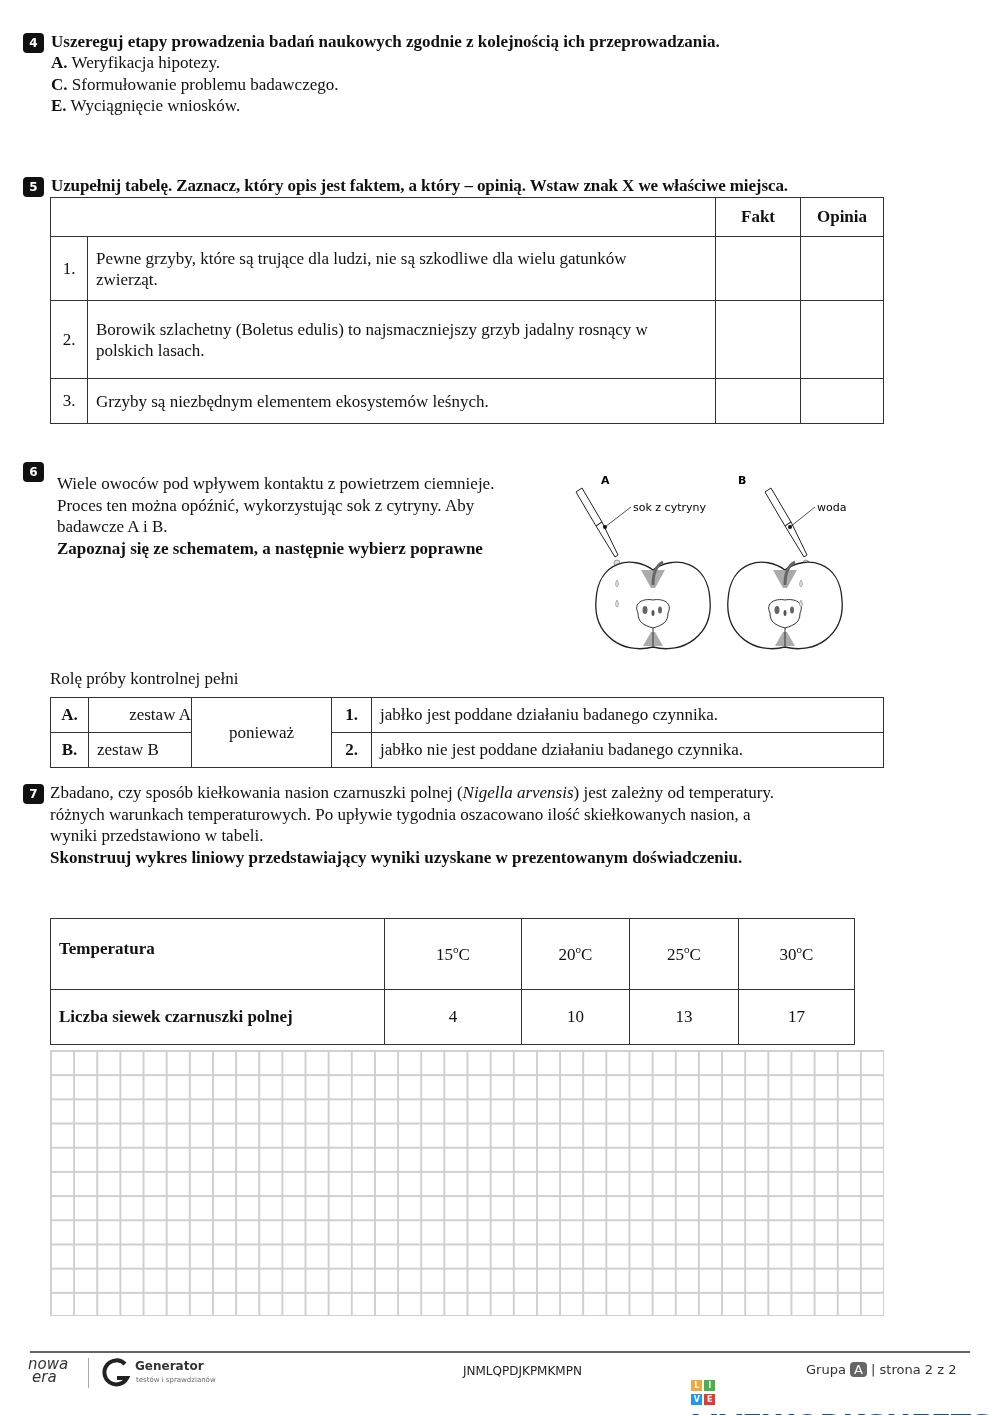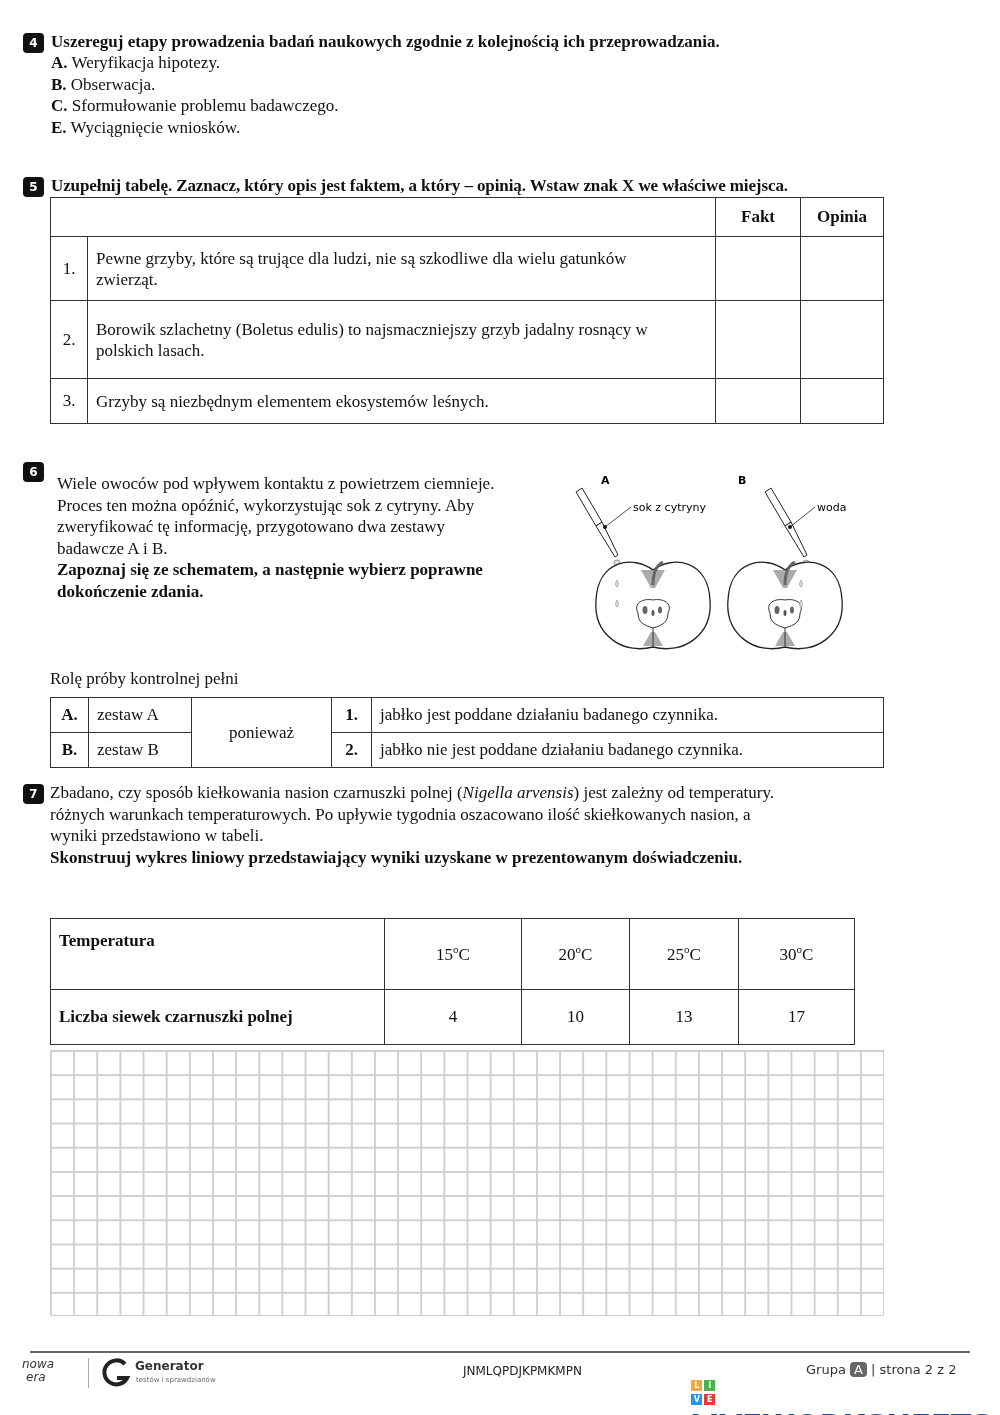--- a/index.html
+++ b/index.html
@@ -48,21 +48,20 @@
         font-size: 30px; color: #1d4e89; letter-spacing: -0.5px; line-height: 36px; }
   .lw-box { display: inline-block; width: 11px; height: 11px; font-size: 8px; color: #fff; text-align: center; line-height: 11px; margin: 1px; font-weight: bold; }
 </style>
 </head>
 <body>
 
 <div class="qnum" style="left:23px;top:33px;">4</div>
 <div class="abs line bold" style="left:51px;top:31px;">Uszereguj etapy prowadzenia badań naukowych zgodnie z kolejnością ich przeprowadzania.</div>
 <div class="abs" style="left:51px;top:52px;">
   <div class="line"><b>A.</b><span> Weryfikacja hipotezy.</span></div>
-  <div class="line"><b>B.</b><span> Obserwacja.</span></div>
   <div class="line"><b>C.</b><span> Sformułowanie problemu badawczego.</span></div>
   <div class="line"><b>E.</b><span> Wyciągnięcie wniosków.</span></div>
 </div>
 
 <div class="qnum" style="left:23px;top:177px;">5</div>
 <div class="abs line bold" style="left:51px;top:175px;letter-spacing:-0.1px;">Uzupełnij tabelę. Zaznacz, który opis jest faktem, a który – opinią. Wstaw znak X we właściwe miejsca.</div>
 
 <table id="t5" style="left:50px;top:197px;width:834px;">
   <tbody>
       <tr style="height:39px;">
@@ -96,24 +95,22 @@
     <td></td>
     <td></td>
   </tr>
 </tbody>
   </table>
 
 <div class="qnum" style="left:23px;top:462px;">6</div>
 <div class="abs" style="left:57px;top:473px;">
   <div class="line">Wiele owoców pod wpływem kontaktu z powietrzem ciemnieje.</div>
   <div class="line">Proces ten można opóźnić, wykorzystując sok z cytryny. Aby</div>
-  <div class="line">zweryfikować tę informację, przygotowano dwa zestawy</div>
   <div class="line">badawcze A i B.</div>
   <div class="line bold">Zapoznaj się ze schematem, a następnie wybierz poprawne</div>
-  <div class="line bold">dokończenie zdania.</div>
 </div>
 
 <svg class="abs" style="left:560px;top:460px;" width="320" height="200" viewBox="0 0 320 200">
   <defs>
     <g id="apple">
       <path d="M60,110 C40,95 5,100 3,140 C0,175 30,195 60,187 C90,195 120,175 117,140 C115,100 80,95 60,110 Z" fill="#fff" stroke="#222" stroke-width="1.3"></path>
       <path d="M48,110 L58,128 L62,128 L72,110 Z" fill="#888" opacity="0.7"></path>
       <path d="M50,186 L58,172 L62,172 L70,186 Z" fill="#888" opacity="0.7"></path>
       <path d="M60,125 C60,112 64,105 70,102" fill="none" stroke="#666" stroke-width="3"></path>
       <path d="M60,168 C50,165 45,162 45,153 C40,143 50,138 60,140 C70,138 80,143 75,153 C75,162 70,165 60,168 Z" fill="#fff" stroke="#333" stroke-width="1"></path>
@@ -154,21 +151,21 @@
     <path d="M76,140 q-3,5 0,7 q3,-2 0,-7 z" fill="#ddd" stroke="#888" stroke-width="0.6"></path>
   </g>
 </svg>
 
 <div class="abs line" style="left:50px;top:668px;">Rolę próby kontrolnej pełni</div>
 
 <table id="t6" style="left:50px;top:697px;width:834px;">
   <tbody>
       <tr style="height:35px;">
     <td class="b" style="width:38px;">A.</td>
-    <td style="width:103px;">zestaw A</td>
+    <td style="width:103px;text-align:right;">zestaw A</td>
     <td class="mid" rowspan="2" style="width:140px;">ponieważ</td>
     <td class="b" style="width:40px;">1.</td>
     <td>jabłko jest poddane działaniu badanego czynnika.</td>
   </tr>
   <tr style="height:35px;">
     <td class="b">B.</td>
     <td>zestaw B</td>
     <td class="b">2.</td>
     <td>jabłko nie jest poddane działaniu badanego czynnika.</td>
   </tr>
@@ -179,40 +176,40 @@
 <div class="abs" style="left:50px;top:782px;">
   <div class="line"><span>Zbadano, czy sposób kiełkowania nasion czarnuszki polnej (</span><i>Nigella arvensis</i><span>) jest zależny od temperatury.</span></div>
   <div class="line">różnych warunkach temperaturowych. Po upływie tygodnia oszacowano ilość skiełkowanych nasion, a</div>
   <div class="line">wyniki przedstawiono w tabeli.</div>
   <div class="line bold">Skonstruuj wykres liniowy przedstawiający wyniki uzyskane w prezentowanym doświadczeniu.</div>
 </div>
 
 <table id="t7" style="left:50px;top:918px;width:805px;">
   <tbody>
       <tr style="height:71px;">
-    <td class="lbl" style="width:334px;vertical-align:top;padding-top:12px;">Temperatura</td>
+    <td class="lbl" style="width:334px;vertical-align:top;padding-top:20px;">Temperatura</td>
     <td class="val" style="width:137px;"><span>15</span><sup style="font-size:11px;">o</sup><span>C</span></td>
     <td class="val" style="width:108px;"><span>20</span><sup style="font-size:11px;">o</sup><span>C</span></td>
     <td class="val" style="width:109px;"><span>25</span><sup style="font-size:11px;">o</sup><span>C</span></td>
     <td class="val"><span>30</span><sup style="font-size:11px;">o</sup><span>C</span></td>
   </tr>
   <tr style="height:55px;">
     <td class="lbl">Liczba siewek czarnuszki polnej</td>
     <td class="val">4</td>
     <td class="val">10</td>
     <td class="val">13</td>
     <td class="val">17</td>
   </tr>
 </tbody>
   </table>
 
 <div class="grid"></div>
 
 <div class="footer-line"></div>
-<div class="abs sans" style="left:22px;top:1358px;font-style:italic;font-size:12px;line-height:13px;color:#333;">
+<div class="abs sans" style="left:28px;top:1358px;font-style:italic;font-size:15px;line-height:13px;color:#333;">
   <div>nowa</div>
   <div style="padding-left:4px;">era</div>
 </div>
 <div class="abs" style="left:88px;top:1358px;width:1px;height:30px;background:#aaa;"></div>
 <svg class="abs" style="left:101px;top:1356px;" width="30" height="32" viewBox="0 0 30 32">
   <path d="M24,8 A12,12 0 1 0 26,22 L16,22" fill="none" stroke="#222" stroke-width="4"></path>
 </svg>
 <div class="abs sans" style="left:135px;top:1357px;font-size:12px;font-weight:bold;color:#333;line-height:18px;">Generator</div>
 <div class="abs sans" style="left:136px;top:1376px;font-size:7px;color:#666;">testów i sprawdzianów</div>
 <div class="abs sans" style="left:463px;top:1364px;font-size:12px;color:#222;">JNMLQPDJKPMKMPN</div>

